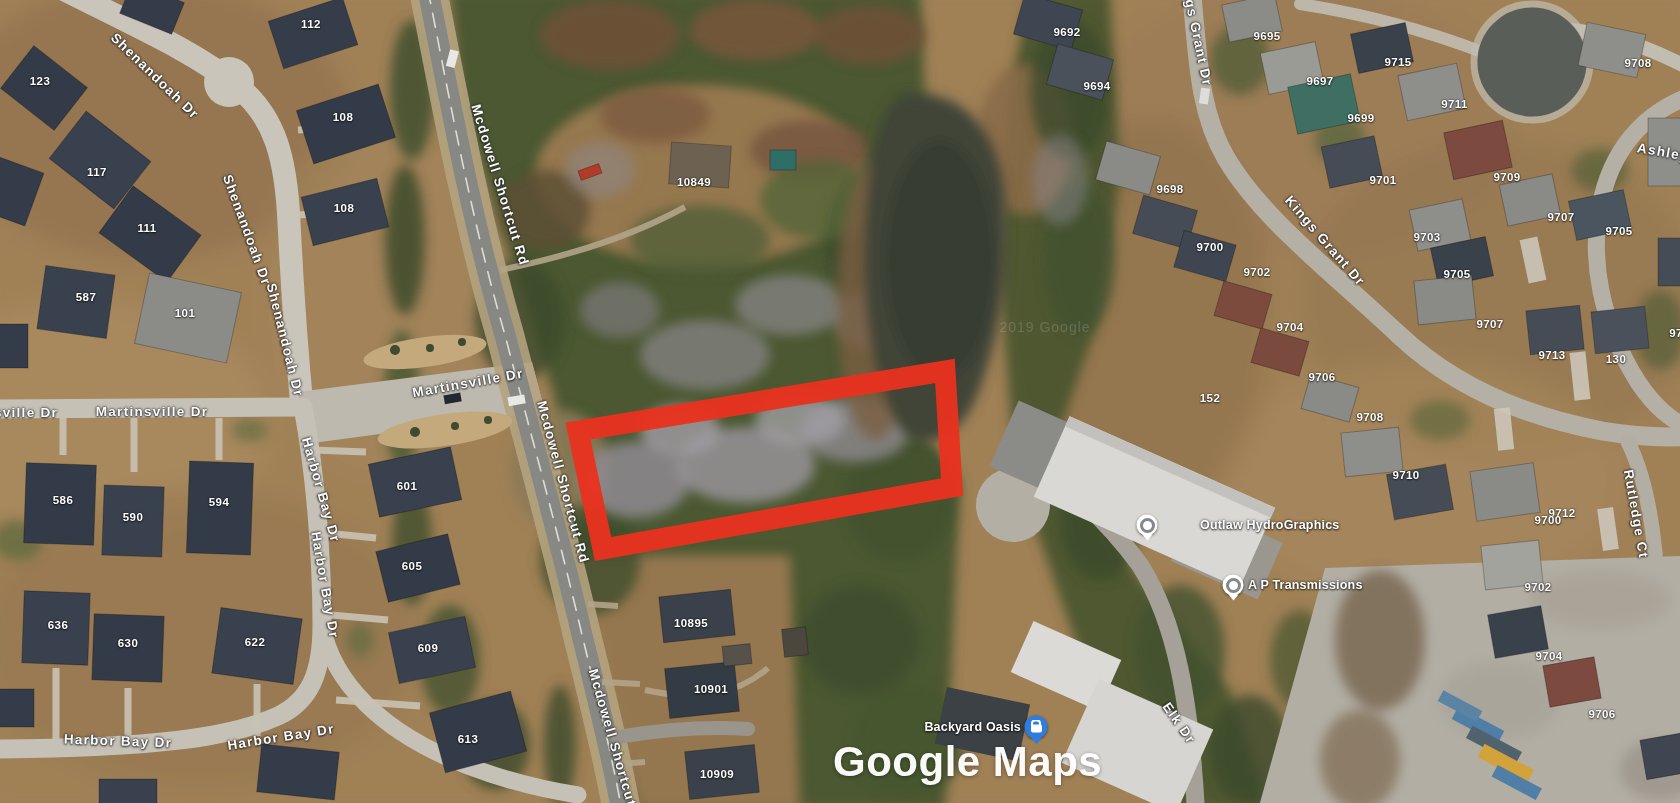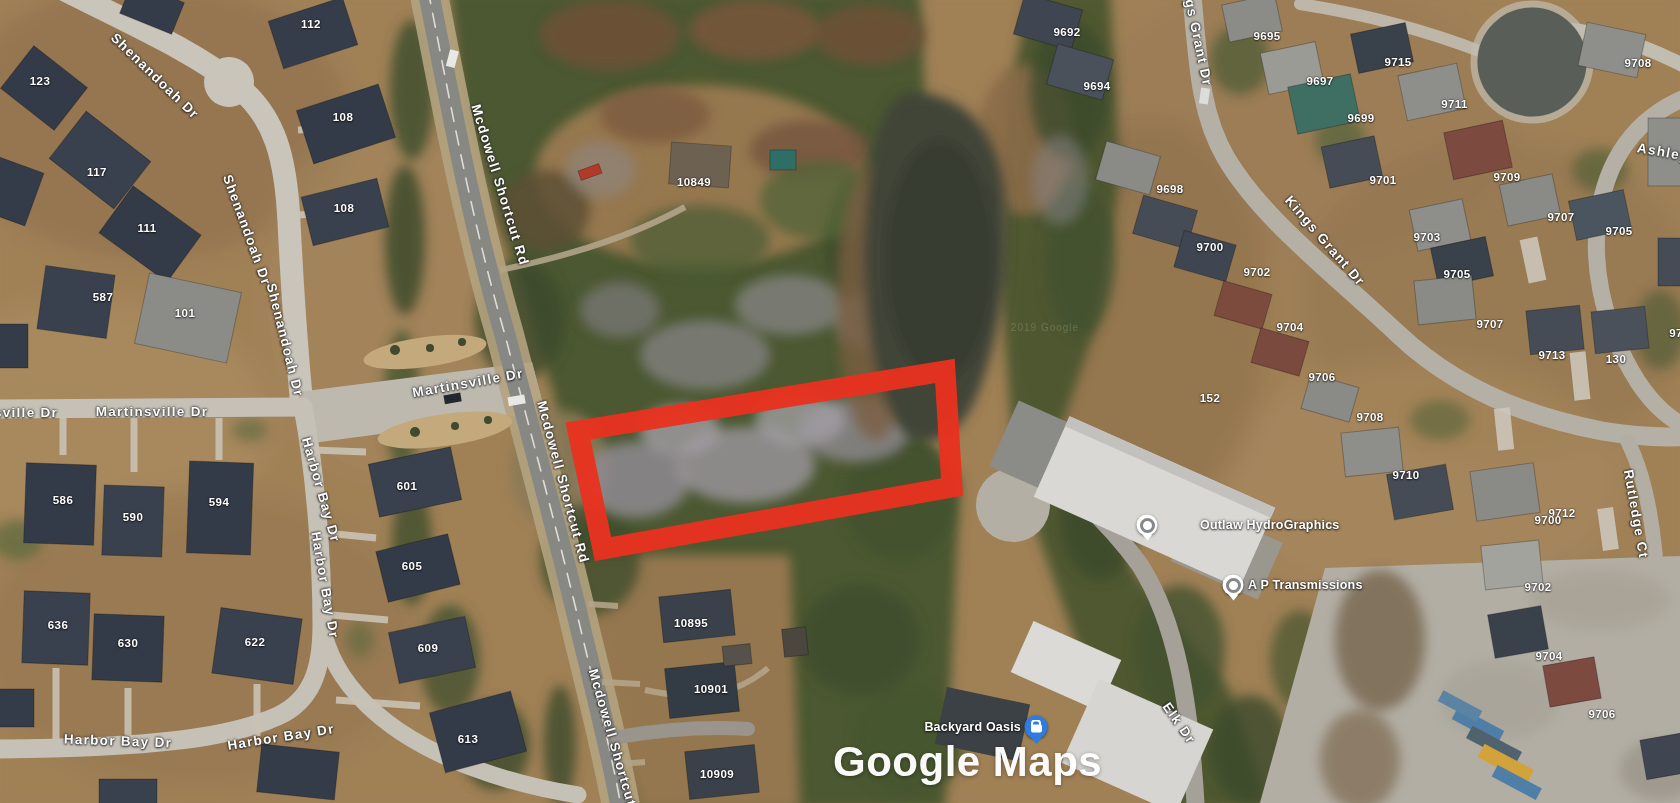--- a/index.html
+++ b/index.html
@@ -27,21 +27,21 @@
      box-shadow:0 1px 3px rgba(0,0,0,.55);}
   .pin-blue::after{content:"";position:absolute;left:50%;bottom:-6px;transform:translateX(-50%);
      border:5px solid transparent;border-top:7px solid #2f7ce0;border-bottom:0;}
   .pin-blue .bag{position:absolute;left:50%;top:56%;width:11px;height:8px;
      transform:translate(-50%,-50%);background:#fff;border-radius:2px;}
   .pin-blue .bag::before{content:"";position:absolute;left:50%;top:-5px;transform:translateX(-50%);
      width:6px;height:5px;border:2px solid #fff;border-bottom:none;border-radius:4px 4px 0 0;}
   .gm-logo{position:absolute;left:833px;top:738px;z-index:40;font-weight:700;font-size:42px;
      color:#fff;letter-spacing:.5px;opacity:.97;text-shadow:0 1px 4px rgba(0,0,0,.38);}
   .watermark{position:absolute;left:1045px;top:327px;z-index:15;transform:translate(-50%,-50%);
-     font-size:10px;letter-spacing:1px;color:rgba(255,255,255,.16);white-space:nowrap;}
+     font-size:14px;letter-spacing:1px;color:rgba(255,255,255,.16);white-space:nowrap;}
 </style>
 </head>
 <body>
 
 <div class="stage">
 
 <svg width="1680" height="803" viewBox="0 0 1680 803">
   <defs>
     <filter id="b6" x="-40%" y="-40%" width="180%" height="180%">
           <feGaussianBlur stdDeviation="6"></feGaussianBlur>
@@ -447,21 +447,21 @@
       <div class="street-label" style="left: 1325px; top: 241px; transform: translate(-50%, -50%) rotate(49deg);">Kings Grant Dr</div>
       <div class="street-label" style="left: 1179px; top: 723px; transform: translate(-50%, -50%) rotate(55deg);">Elk Dr</div>
       <div class="street-label" style="left: 1636px; top: 514px; transform: translate(-50%, -50%) rotate(80deg);">Rutledge Ct</div>
       <div class="street-label" style="left: 1663px; top: 152px; transform: translate(-50%, -50%) rotate(10deg);">Ashley</div>
       <div class="house-number" style="left: 311px; top: 24px;">112</div>
       <div class="house-number" style="left: 40px; top: 81px;">123</div>
       <div class="house-number" style="left: 97px; top: 154px; margin-top: 18px;">117</div>
       <div class="house-number" style="left: 343px; top: 117px;">108</div>
       <div class="house-number" style="left: 344px; top: 208px;">108</div>
       <div class="house-number" style="left: 147px; top: 228px;">111</div>
-      <div class="house-number" style="left: 88px; top: 297px; padding-left: 30px;">587</div>
+      <div class="house-number" style="left: 71px; top: 297px; padding-left: 30px;">587</div>
       <div class="house-number" style="left: 185px; top: 313px;">101</div>
       <div class="house-number" style="left: 63px; top: 500px; text-align: center;">586</div>
       <div class="house-number" style="left: 133px; top: 517px; text-align: center;">590</div>
       <div class="house-number" style="left: 219px; top: 502px;">594</div>
       <div class="house-number" style="left: 407px; top: 486px;">601</div>
       <div class="house-number" style="left: 412px; top: 566px;">605</div>
       <div class="house-number" style="left: 428px; top: 648px;">609</div>
       <div class="house-number" style="left: 468px; top: 739px;">613</div>
       <div class="house-number" style="left: 58px; top: 625px;">636</div>
       <div class="house-number" style="left: 128px; top: 643px;">630</div>

